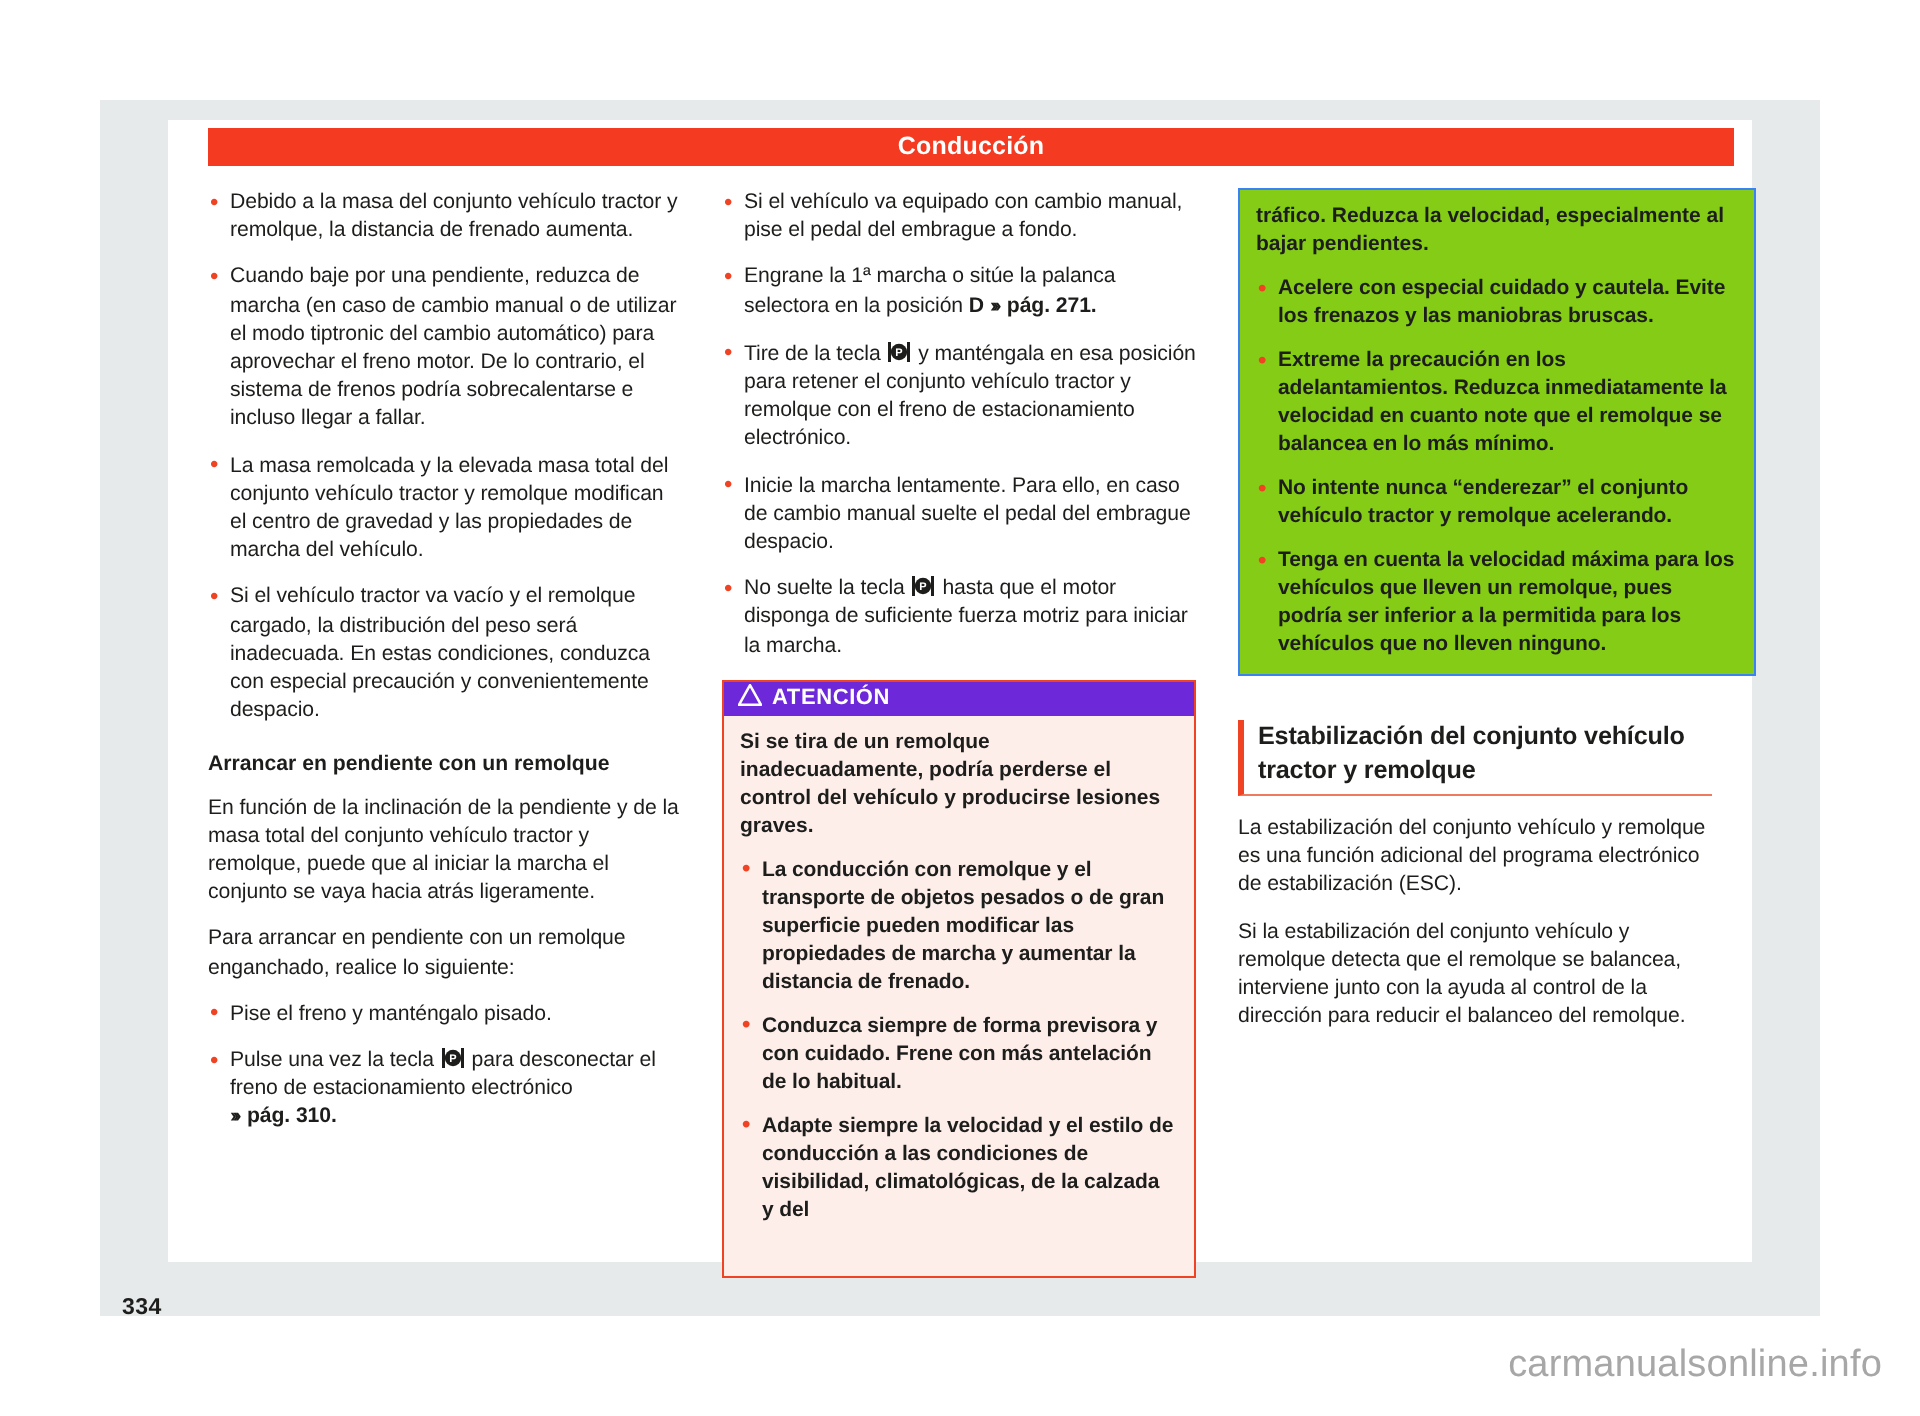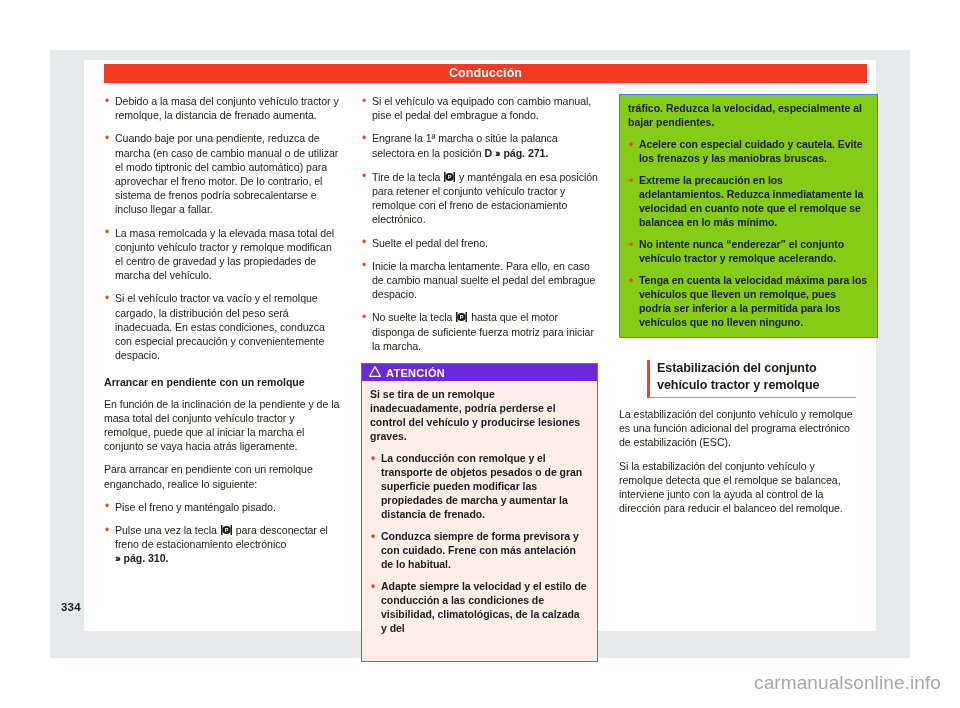--- a/index.html
+++ b/index.html
@@ -25,21 +25,21 @@
     position: absolute;
     left: 50px;
     top: 50px;
     width: 860px;
     height: 608px;
     background: #e6eaeb;
   }
   .page-number {
     position: absolute;
     left: 61px;
-    top: 601px;
+    top: 648px;
     font-size: 11.5px;
     font-weight: bold;
     color: #1d1d1b;
     letter-spacing: .2px;
   }
   .paper {
     position: absolute;
     left: 84px;
     top: 60px;
     width: 792px;
@@ -178,21 +178,20 @@
   }
   .warn-cont p:last-child { margin-bottom: 1px; }
   .warn-cont .bullet { font-weight: bold; }
 
   
   .sec-head {
     margin-top: 22px;
     border-left: 3px solid #f04323;
     border-bottom: 1px solid #f07a5e;
     padding: 0 0 4px 7px;
-    margin-left: 28px;
   }
   .sec-head h2 {
     font-size: 12.6px;
     line-height: 16.5px;
     font-weight: bold;
     color: #1d1d1b;
     margin: 0;
     letter-spacing: -0.1px;
   }
   .sec-body { margin-top: 9px; }
@@ -263,21 +262,20 @@
         <p class="bullet"><span>Tire de la tecla</span>
           <span class="pbrake"><svg width="11" height="10" viewBox="0 0 22 20">
                 <rect x="0" y="0" width="3" height="20" fill="#1d1d1b"></rect>
                 <rect x="19" y="0" width="3" height="20" fill="#1d1d1b"></rect>
                 <circle cx="11" cy="10" r="8.2" fill="#1d1d1b"></circle>
                 <text x="11" y="14.4" font-family="Liberation Sans, sans-serif" font-size="11" font-weight="bold" fill="#ffffff" text-anchor="middle">P</text>
               </svg></span>
           <span>y manténgala en esa posición para retener el conjunto vehículo tractor y remolque con el freno de estacionamiento electrónico.</span>
         </p>
 
-        <p class="bullet">Suelte el pedal del freno.</p>
         <p class="bullet">Inicie la marcha lentamente. Para ello, en caso de cambio manual suelte el pedal del embrague despacio.</p>
 
         <p class="bullet"><span>No suelte la tecla</span>
           <span class="pbrake"><svg width="11" height="10" viewBox="0 0 22 20">
                 <rect x="0" y="0" width="3" height="20" fill="#1d1d1b"></rect>
                 <rect x="19" y="0" width="3" height="20" fill="#1d1d1b"></rect>
                 <circle cx="11" cy="10" r="8.2" fill="#1d1d1b"></circle>
                 <text x="11" y="14.4" font-family="Liberation Sans, sans-serif" font-size="11" font-weight="bold" fill="#ffffff" text-anchor="middle">P</text>
               </svg></span>
           <span>hasta que el motor disponga de suficiente fuerza motriz para iniciar la marcha.</span>

